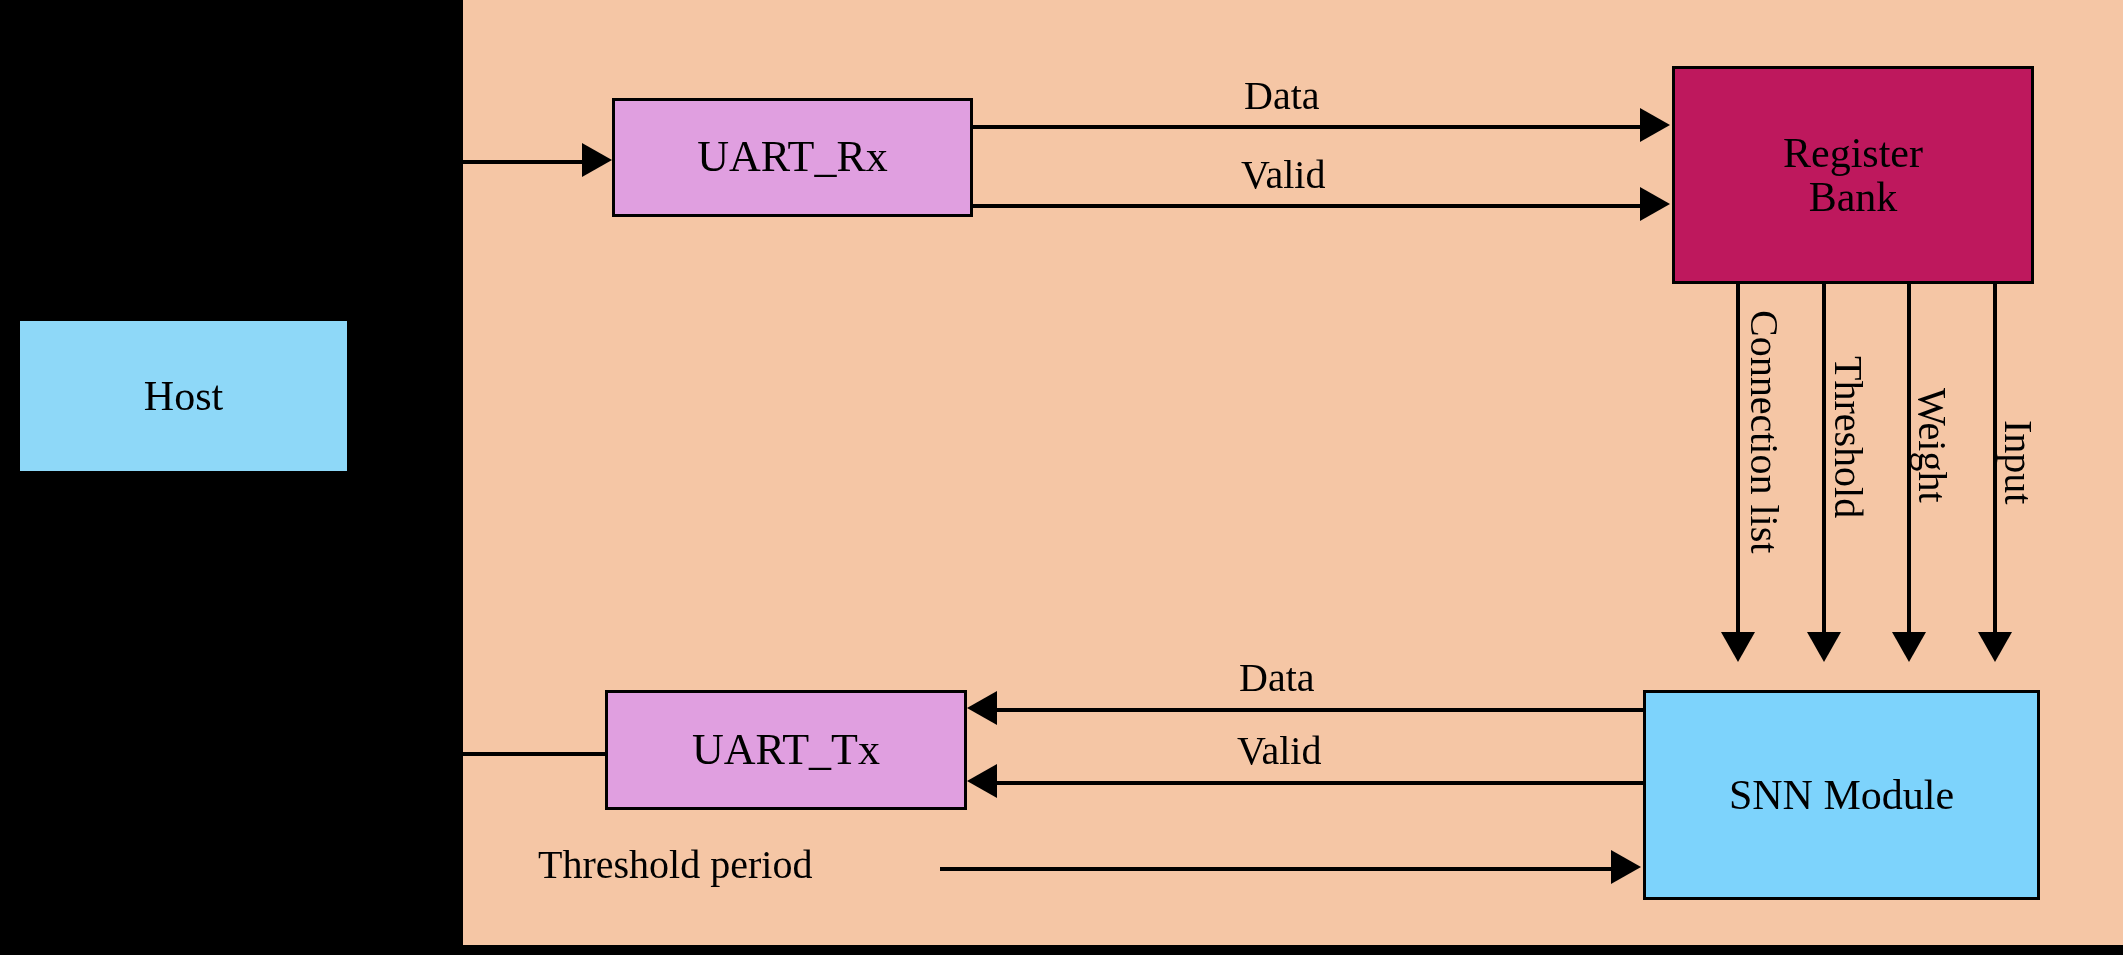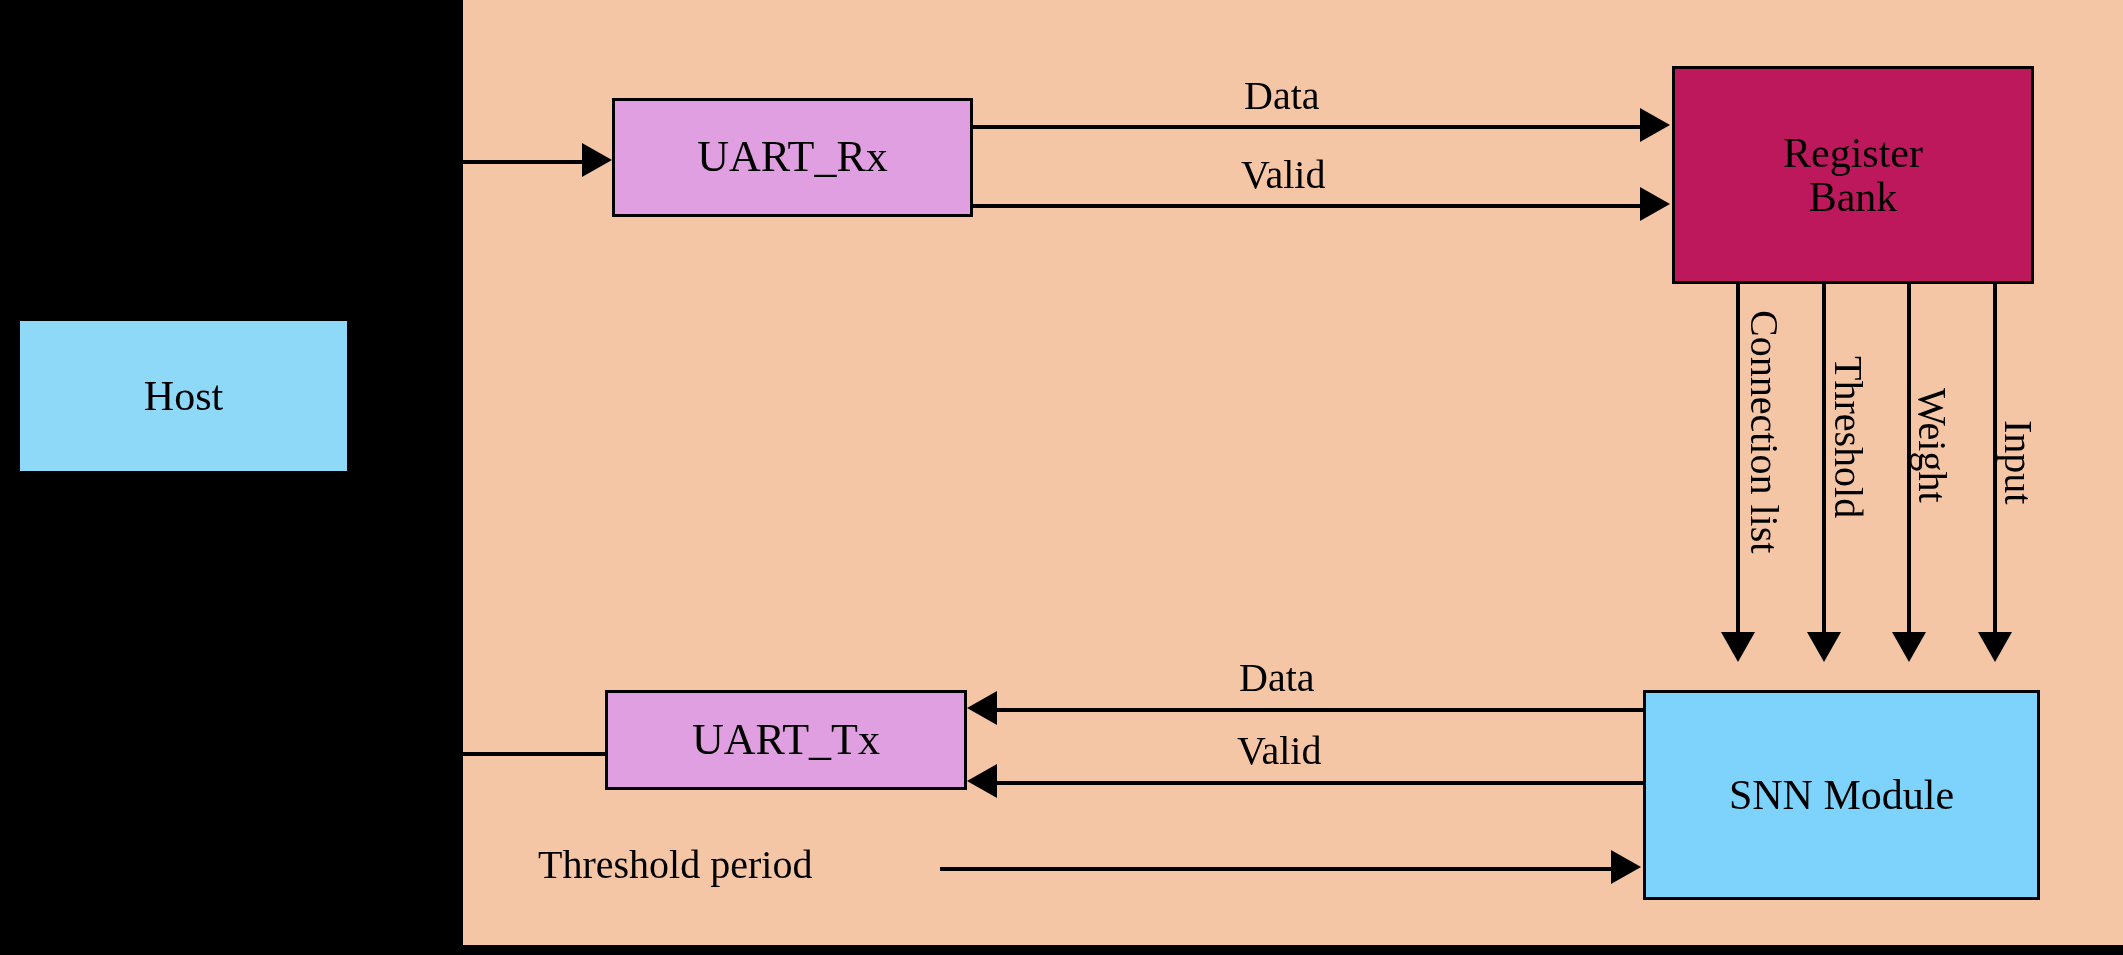--- a/index.html
+++ b/index.html
@@ -61,21 +61,21 @@
     top: 98px;
     width: 361px;
     height: 119px;
     background: #E09FE0;
     font-size: 44px;
   }
   #uart-tx-block {
     left: 605px;
     top: 690px;
     width: 362px;
-    height: 100px;
+    height: 120px;
     background: #E09FE0;
     font-size: 44px;
   }
   #register-bank-block {
     left: 1672px;
     top: 66px;
     width: 362px;
     height: 218px;
     background: #be185d;
     font-size: 42px;

